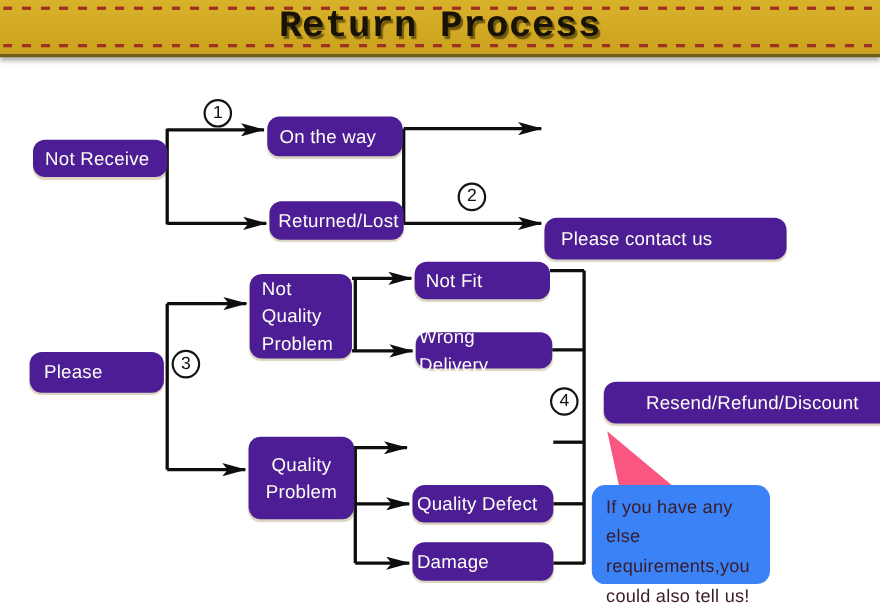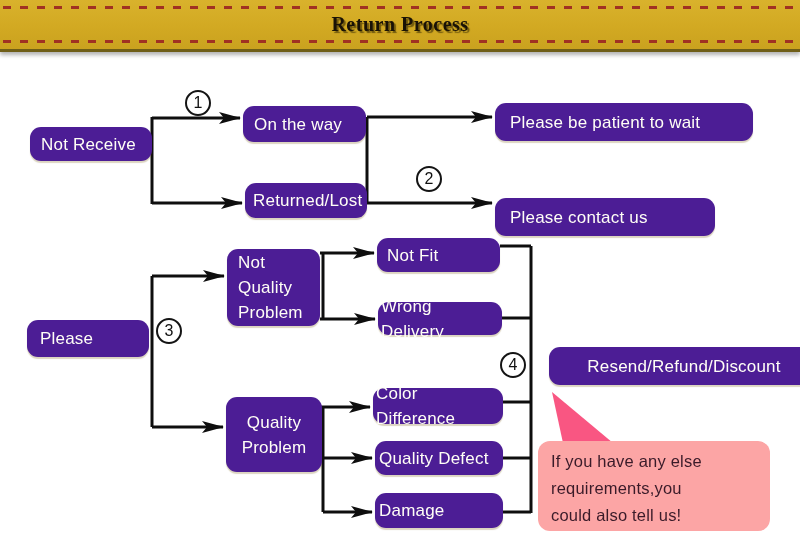--- a/index.html
+++ b/index.html
@@ -10,22 +10,22 @@
   
   .banner{
     position:absolute;left:0;top:0;width:800px;height:52px;
     background:linear-gradient(180deg,#d9b22c 0%,#d2a922 55%,#caa21f 100%);
     border-bottom:3px solid #6f5e17;
     box-shadow:0 3px 4px rgba(0,0,0,.30);
     box-sizing:border-box;
     display:flex;align-items:center;justify-content:center;
   }
   .banner h1{
-    margin:0;font-family:Liberation Serif, serif;font-weight:bold;
-    font-size:20px;color:#191206;letter-spacing:.5px;
+    margin:0;font-family:Liberation Mono, monospace;font-weight:bold;
+    font-size:34px;color:#191206;letter-spacing:.5px;
     text-shadow:2px 2px 1px rgba(96,76,10,.85);
   }
   .dash{
     position:absolute;left:3px;right:3px;height:3px;
     background:repeating-linear-gradient(90deg,#a03122 0 8px,transparent 8px 17px);
   }
   .dash-top{top:6px;}
   .dash-bottom{bottom:6px;}
   
   .wires{position:absolute;left:0;top:0;width:800px;height:556px;}
@@ -42,22 +42,22 @@
   .node.center{justify-content:center;padding-left:4px;text-align:center;}
   
   .step{
     position:absolute;width:26px;height:26px;box-sizing:border-box;
     border:2px solid #141414;border-radius:50%;background:#ffffff;
     display:flex;align-items:center;justify-content:center;
     font-size:16px;color:#111;line-height:1;
   }
   
   .bubble{
-    position:absolute;left:538px;top:441px;width:232px;height:90px;
-    box-sizing:border-box;background:#fca5a5;border-radius:12px;
+    position:absolute;left:538px;top:441px;width:162px;height:90px;
+    box-sizing:border-box;background:#3b82f6;border-radius:12px;
     color:#3a1b29;font-size:16.5px;line-height:27px;white-space:pre-line;
     padding:7px 6px 0 13px;letter-spacing:.2px;
   }
 </style>
 </head>
 <body>
 
 <div class="canvas">
 
   <div class="banner">
@@ -100,31 +100,29 @@
     <line x1="503" y1="458" x2="531" y2="458"></line>
     <line x1="503" y1="512" x2="531" y2="512"></line>
     <line x1="531" y1="246" x2="531" y2="513"></line>
 
     <polygon points="552,392 613,443 563,443" fill="#f95682"></polygon>
   </svg>
 
   <div class="node" style="left:30px;top:127px;width:122px;height:34px">Not Receive</div>
   <div class="node" style="left:243px;top:106px;width:123px;height:36px">On the way</div>
   <div class="node" style="left:245px;top:183px;width:122px;height:35px;padding-left:8px">Returned/Lost</div>
-  <div class="node" style="left:495px;top:103px;width:258px;height:38px;padding-left:15px">Please be patient to wait</div>
   <div class="node" style="left:495px;top:198px;width:220px;height:38px;padding-left:15px">Please contact us</div>
   <div class="node" style="left:27px;top:320px;width:122px;height:37px;padding-left:13px">Please</div>
   <div class="node" style="left:227px;top:249px;width:93px;height:77px">Not
 Quality
 Problem</div>
   <div class="node" style="left:378px;top:302px;width:124px;height:33px;padding-left:3px">Wrong Delivery</div>
   <div class="node" style="left:377px;top:238px;width:123px;height:34px;padding-left:10px">Not Fit</div>
   <div class="node center" style="left:226px;top:397px;width:96px;height:75px">Quality
 Problem</div>
-  <div class="node" style="left:373px;top:388px;width:130px;height:36px;padding-left:3px">Color Difference</div>
   <div class="node" style="left:375px;top:493px;width:128px;height:35px;padding-left:4px">Damage</div>
   <div class="node" style="left:375px;top:441px;width:128px;height:34px;padding-left:4px">Quality Defect</div>
   <div class="node center" style="left:549px;top:347px;width:270px;height:38px">Resend/Refund/Discount</div>
 
   <div class="step" style="left:185px;top:90px">1</div>
   <div class="step" style="left:416px;top:166px">2</div>
   <div class="step" style="left:156px;top:318px">3</div>
   <div class="step" style="left:500px;top:352px">4</div>
 
   <div class="bubble">If you have any else

